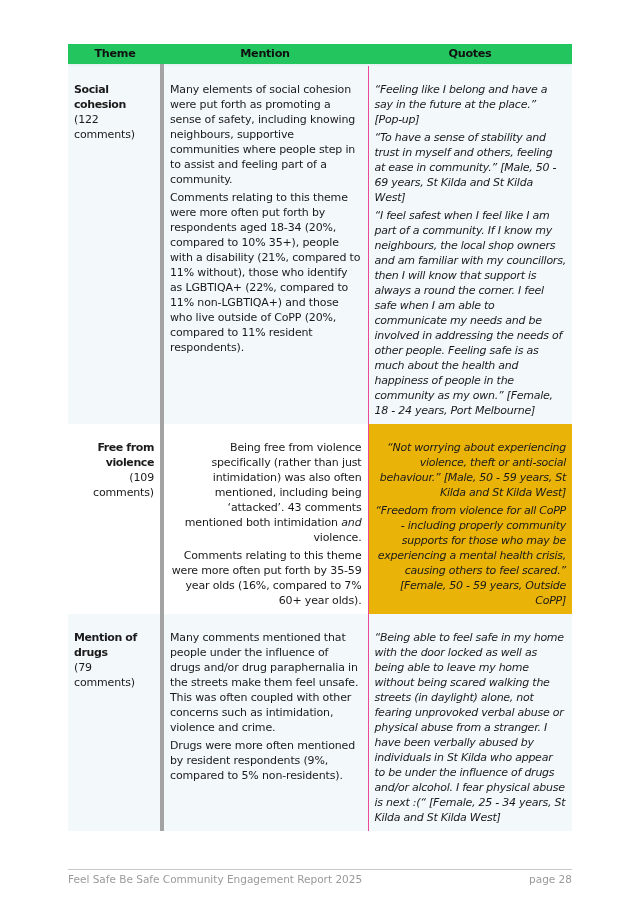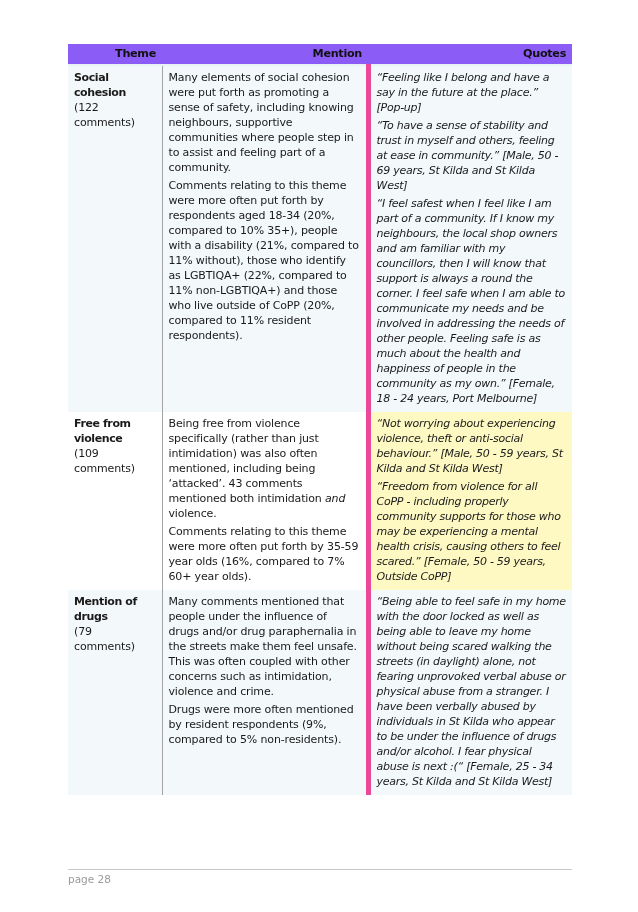--- a/index.html
+++ b/index.html
@@ -23,41 +23,41 @@
     }
     table.themes {
       border-collapse: collapse;
       width: 504px;
       table-layout: fixed;
     }
     table.themes col.c1 { width: 94px; }
     table.themes col.c2 { width: 206px; }
     table.themes col.c3 { width: 204px; }
     table.themes th {
-      text-align: right;
+      text-align: center;
       font-weight: bold;
       font-size: 11.2px;
       letter-spacing: -0.3px;
       padding: 3px 6px 4px 6px;
-      background: #8b5cf6;
+      background: #22c55e;
       border-bottom: 2px solid #e9f3f5;
       color: #111;
     }
     table.themes td {
       vertical-align: top;
       font-size: 11px;
       line-height: 15px;
-      padding: 4px 6px 3px 6px;
+      padding: 16px 6px 3px 6px;
       letter-spacing: -0.15px;
     }
     tr.shaded td { background: #f3f8fa; }
-    tr.plain td { background: #ffffff; }
-    tr.plain td.quotes { background: #fef9c3; }
-    td.summary { border-left: 1px solid #a3a3a3; }
-    td.quotes { border-left: 5px solid #ec4899; }
+    tr.plain td { background: #ffffff; text-align: right; }
+    tr.plain td.quotes { background: #eab308; }
+    td.summary { border-left: 4px solid #a3a3a3; }
+    td.quotes { border-left: 1px solid #ec4899; }
     .theme-name {
       font-weight: bold;
       letter-spacing: -0.4px;
       display: block;
     }
     .theme-count { display: block; }
     .para { margin: 0 0 3px 0; }
     .quote {
       font-style: italic;
       margin: 0 0 3px 0;
@@ -137,14 +137,15 @@
         </td>
         <td class="quotes">
           <p class="quote">“Being able to feel safe in my home with the door locked as well as being able to leave my home without being scared walking the streets (in daylight) alone, not fearing unprovoked verbal abuse or physical abuse from a stranger. I have been verbally abused by individuals in St Kilda who appear to be under the influence of drugs and/or alcohol. I fear physical abuse is next :(“ [Female, 25 - 34 years, St Kilda and St Kilda West]</p>
         </td>
       </tr>
     </tbody>
   </table>
 </div>
 
 <div class="footer">
+  <span>Feel Safe Be Safe Community Engagement Report 2025</span>
   <span>page 28</span>
 </div>
 
 </body></html>

